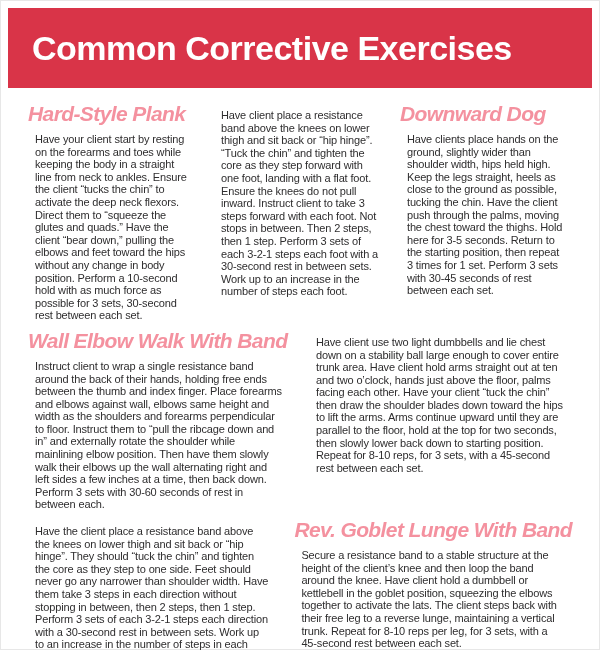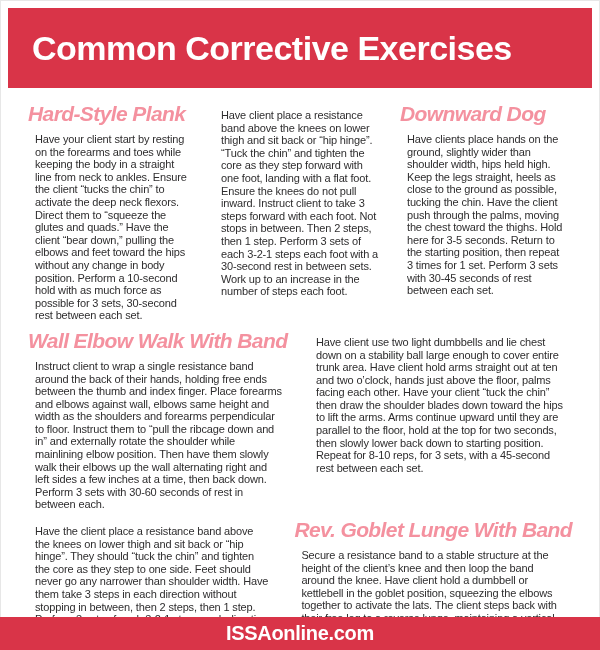--- a/index.html
+++ b/index.html
@@ -125,17 +125,14 @@
         <p class="ex-body">Have the client place a resistance band above the knees on lower thigh and sit back or “hip hinge”. They should “tuck the chin” and tighten the core as they step to one side. Feet should never go any narrower than shoulder width. Have them take 3 steps in each direction without stopping in between, then 2 steps, then 1 step. Perform 3 sets of each 3-2-1 steps each direction with a 30-second rest in between sets. Work up to an increase in the number of steps in each direction.</p>
       </article>
       <article class="col">
         <h2 class="ex-title">Rev. Goblet Lunge With Band</h2>
         <p class="ex-body">Secure a resistance band to a stable structure at the height of the client’s knee and then loop the band around the knee. Have client hold a dumbbell or kettlebell in the goblet position, squeezing the elbows together to activate the lats. The client steps back with their free leg to a reverse lunge, maintaining a vertical trunk. Repeat for 8-10 reps per leg, for 3 sets, with a 45-second rest between each set.</p>
       </article>
     </section>
 
   </main>
 
-  <footer class="footer-bar">
-    <span>ISSAonline.com</span>
-  </footer>
 
 </div>
 
 </body></html>

